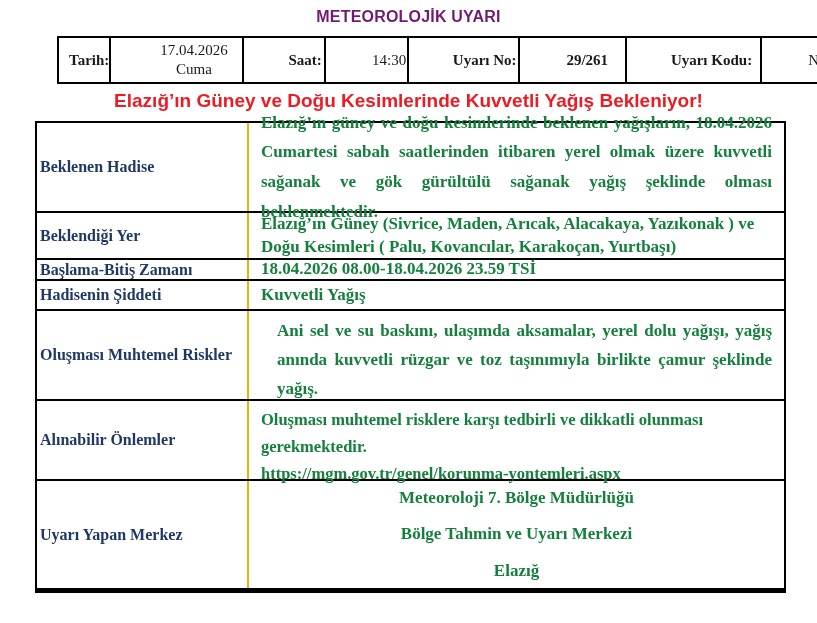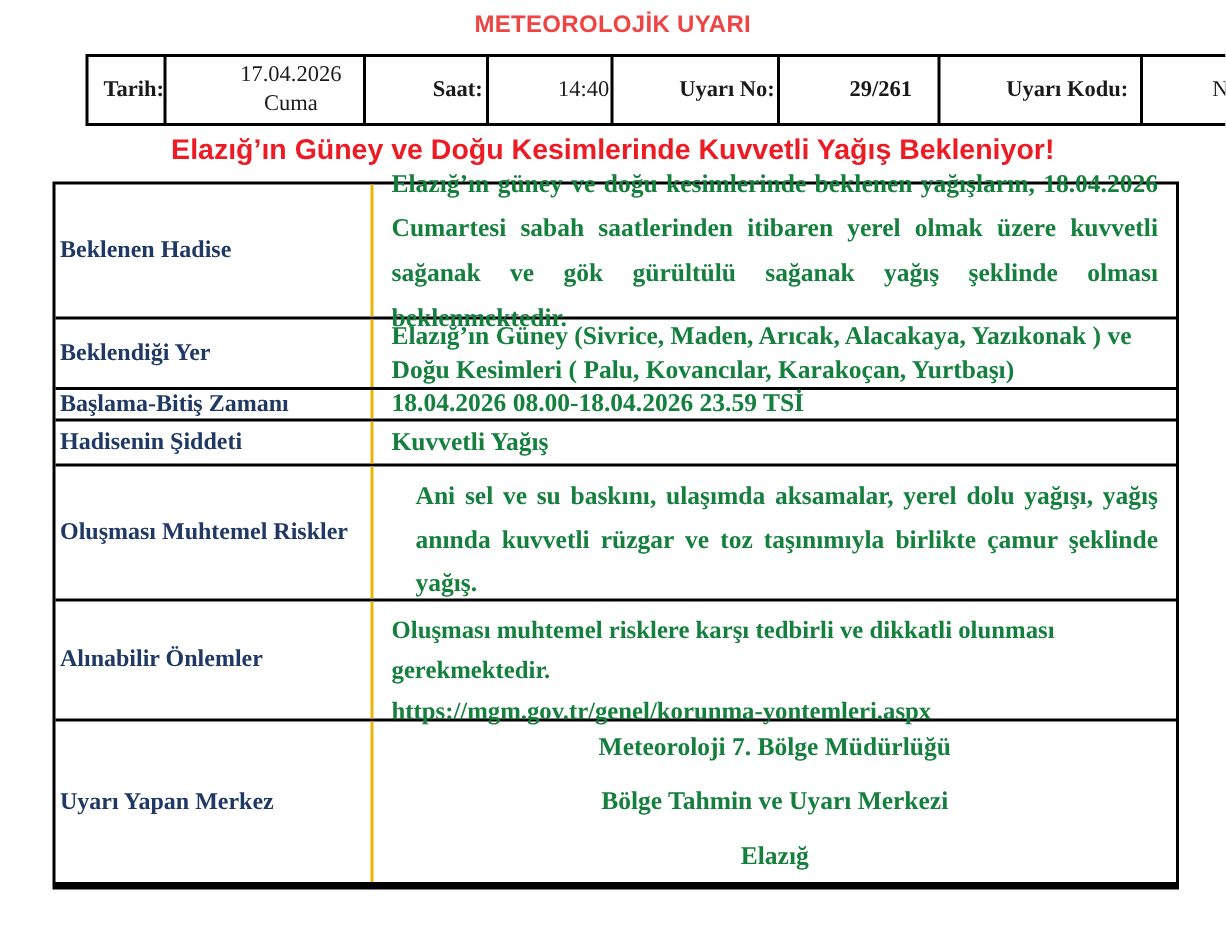--- a/index.html
+++ b/index.html
@@ -12,21 +12,21 @@
     overflow:hidden;
   }
   
   .doc-title{
     padding-top:8px;
     text-align:center;
     font-family:"Liberation Sans","DejaVu Sans",sans-serif;
     font-weight:bold;
     font-size:16px;
     letter-spacing:0.2px;
-    color:#ef4444;
+    color:#701a75;
   }
   
   .info-bar{
     margin:10px 0 0 57px;
     width:799px;
     border:2px solid #000;
     display:flex;
     box-sizing:border-box;
     height:48px;
     gap:34px;
@@ -120,21 +120,21 @@
 
 <div class="page">
 
   <div class="doc-title">METEOROLOJİK UYARI</div>
 
   <div class="info-bar">
     <div class="info-cell info-label w-tarih">Tarih:</div>
     <div class="info-cell info-value centered w-tarihval">17.04.2026
 Cuma</div>
     <div class="info-cell info-label w-saat">Saat:</div>
-    <div class="info-cell info-value w-saatval">14:40</div>
+    <div class="info-cell info-value w-saatval">14:30</div>
     <div class="info-cell info-label w-uyarino">Uyarı No:</div>
     <div class="info-cell info-value w-uyarinoval">29/261</div>
     <div class="info-cell info-label w-uyarikodu">Uyarı Kodu:</div>
     <div class="info-cell info-value w-uyarikoduval">Normal</div>
   </div>
 
   <div class="headline">Elazığ’ın Güney ve Doğu Kesimlerinde Kuvvetli Yağış Bekleniyor!</div>
 
   <div class="wtable">
 

